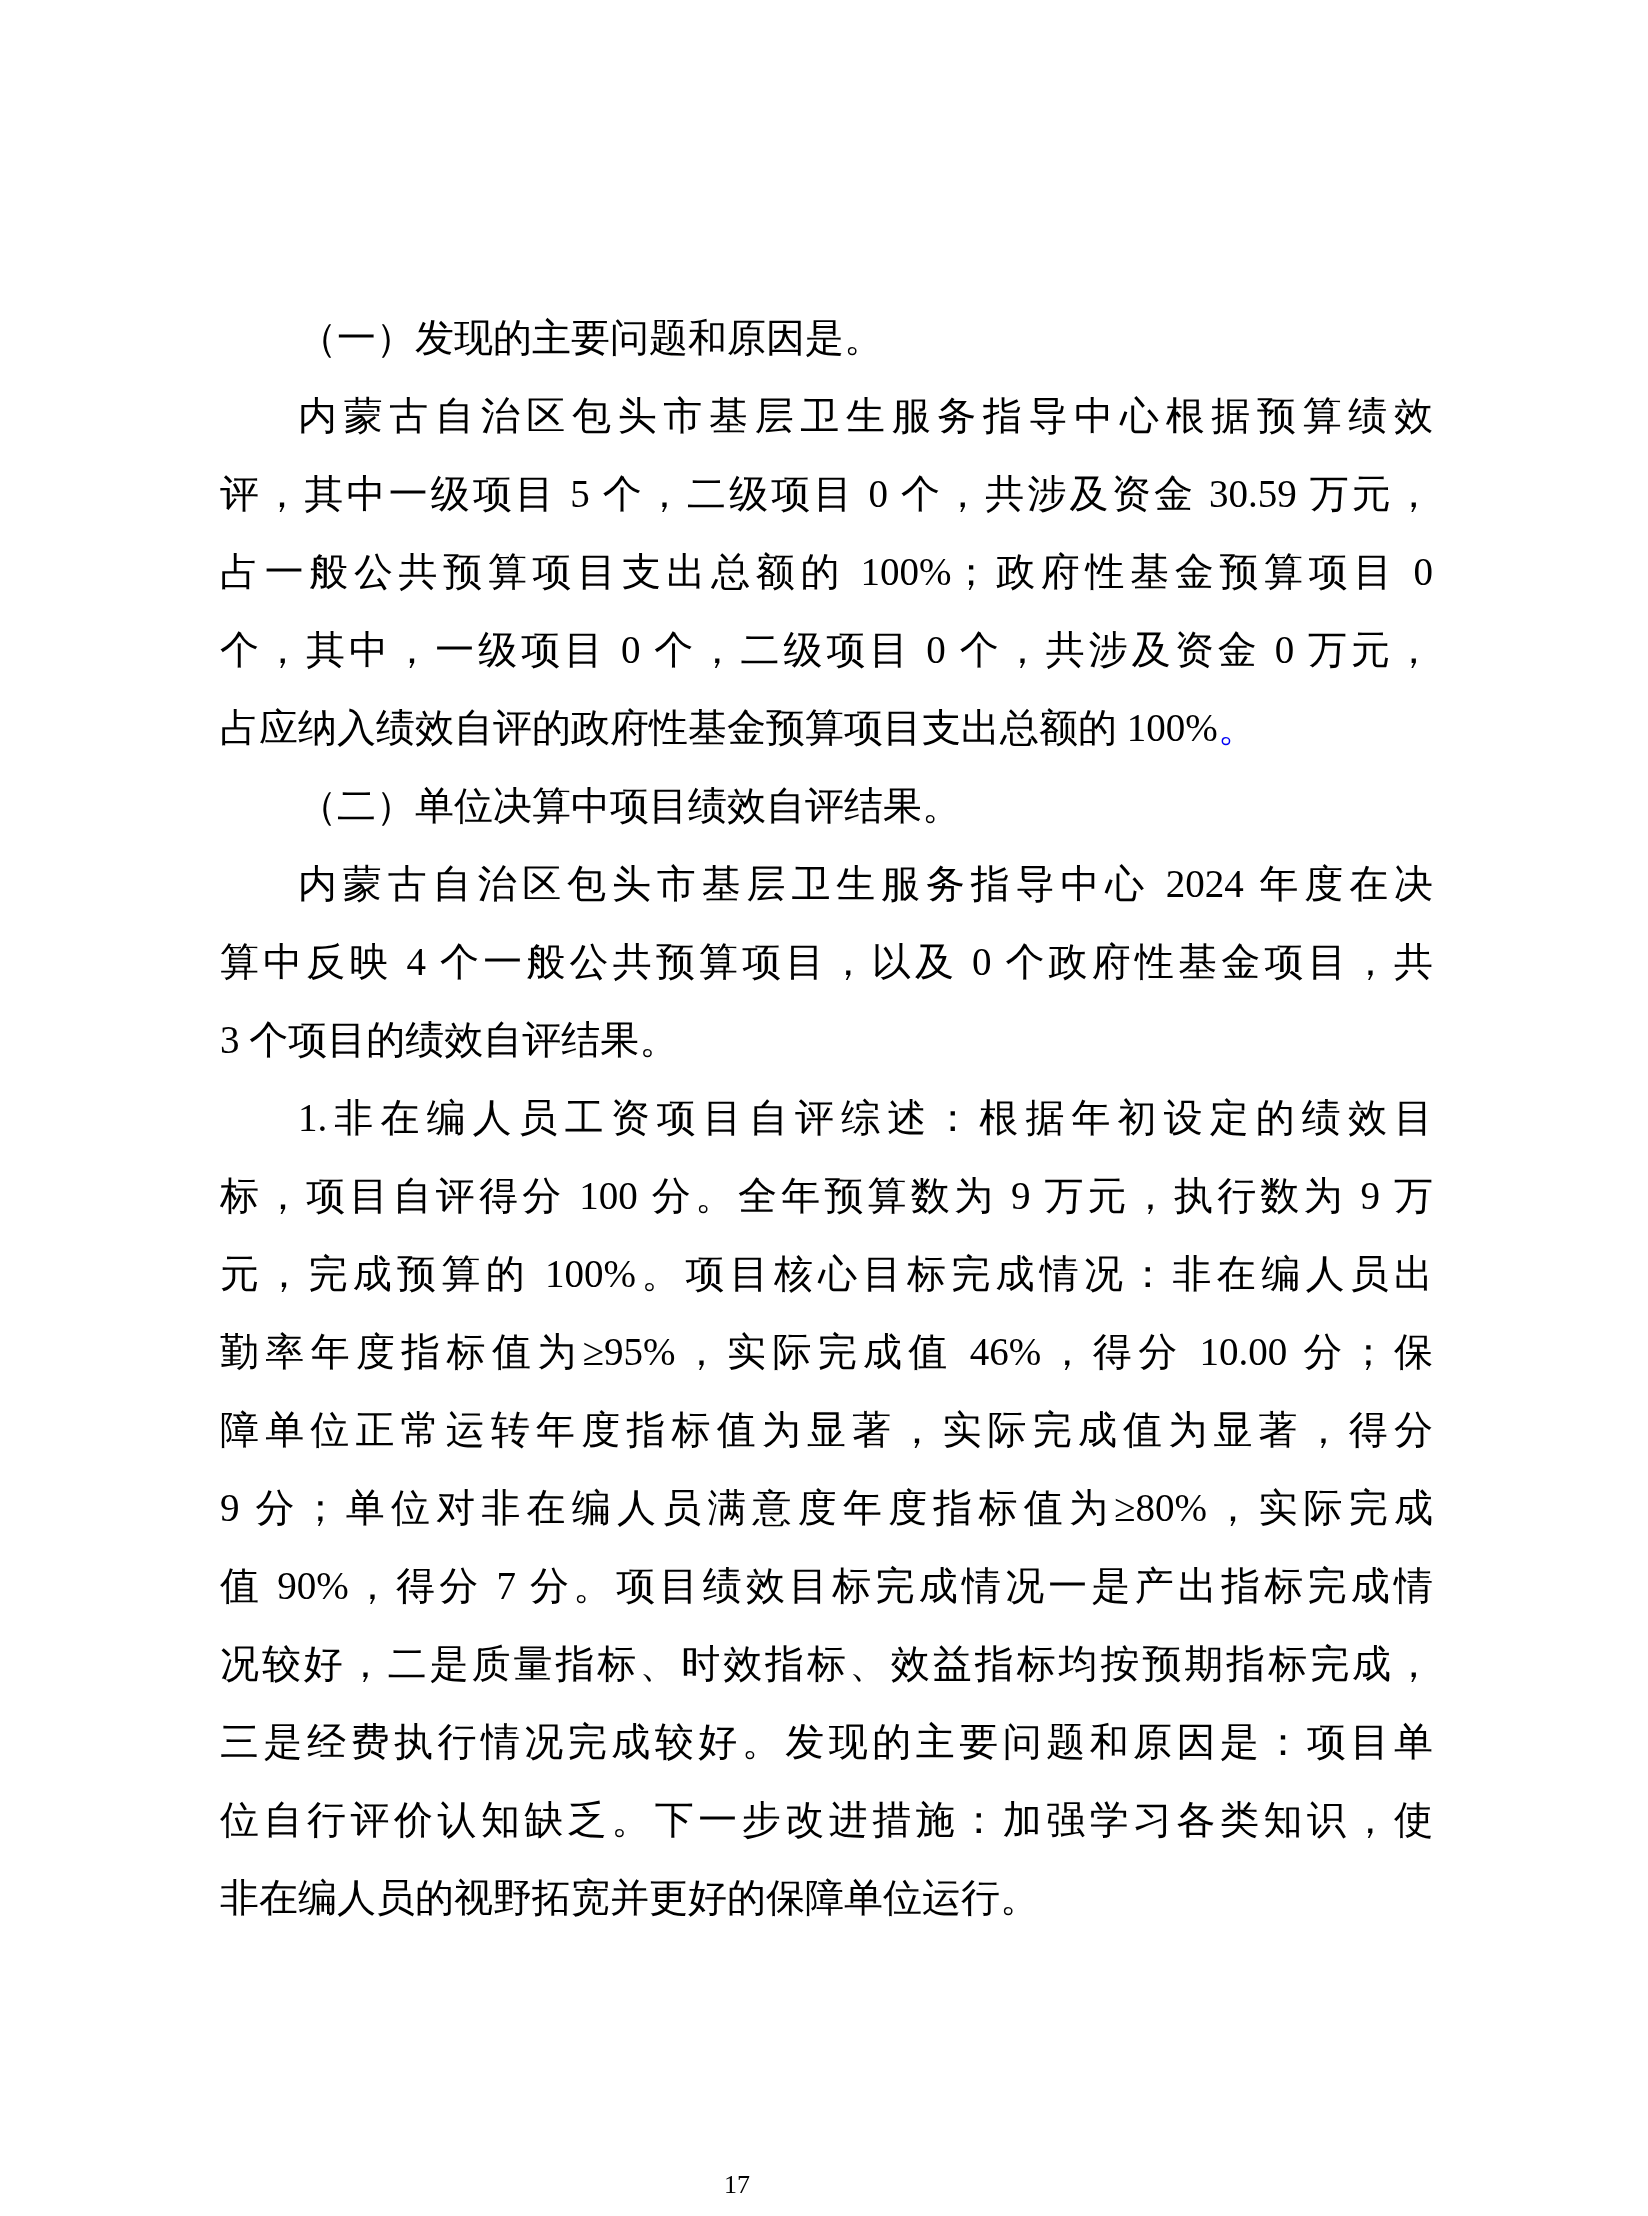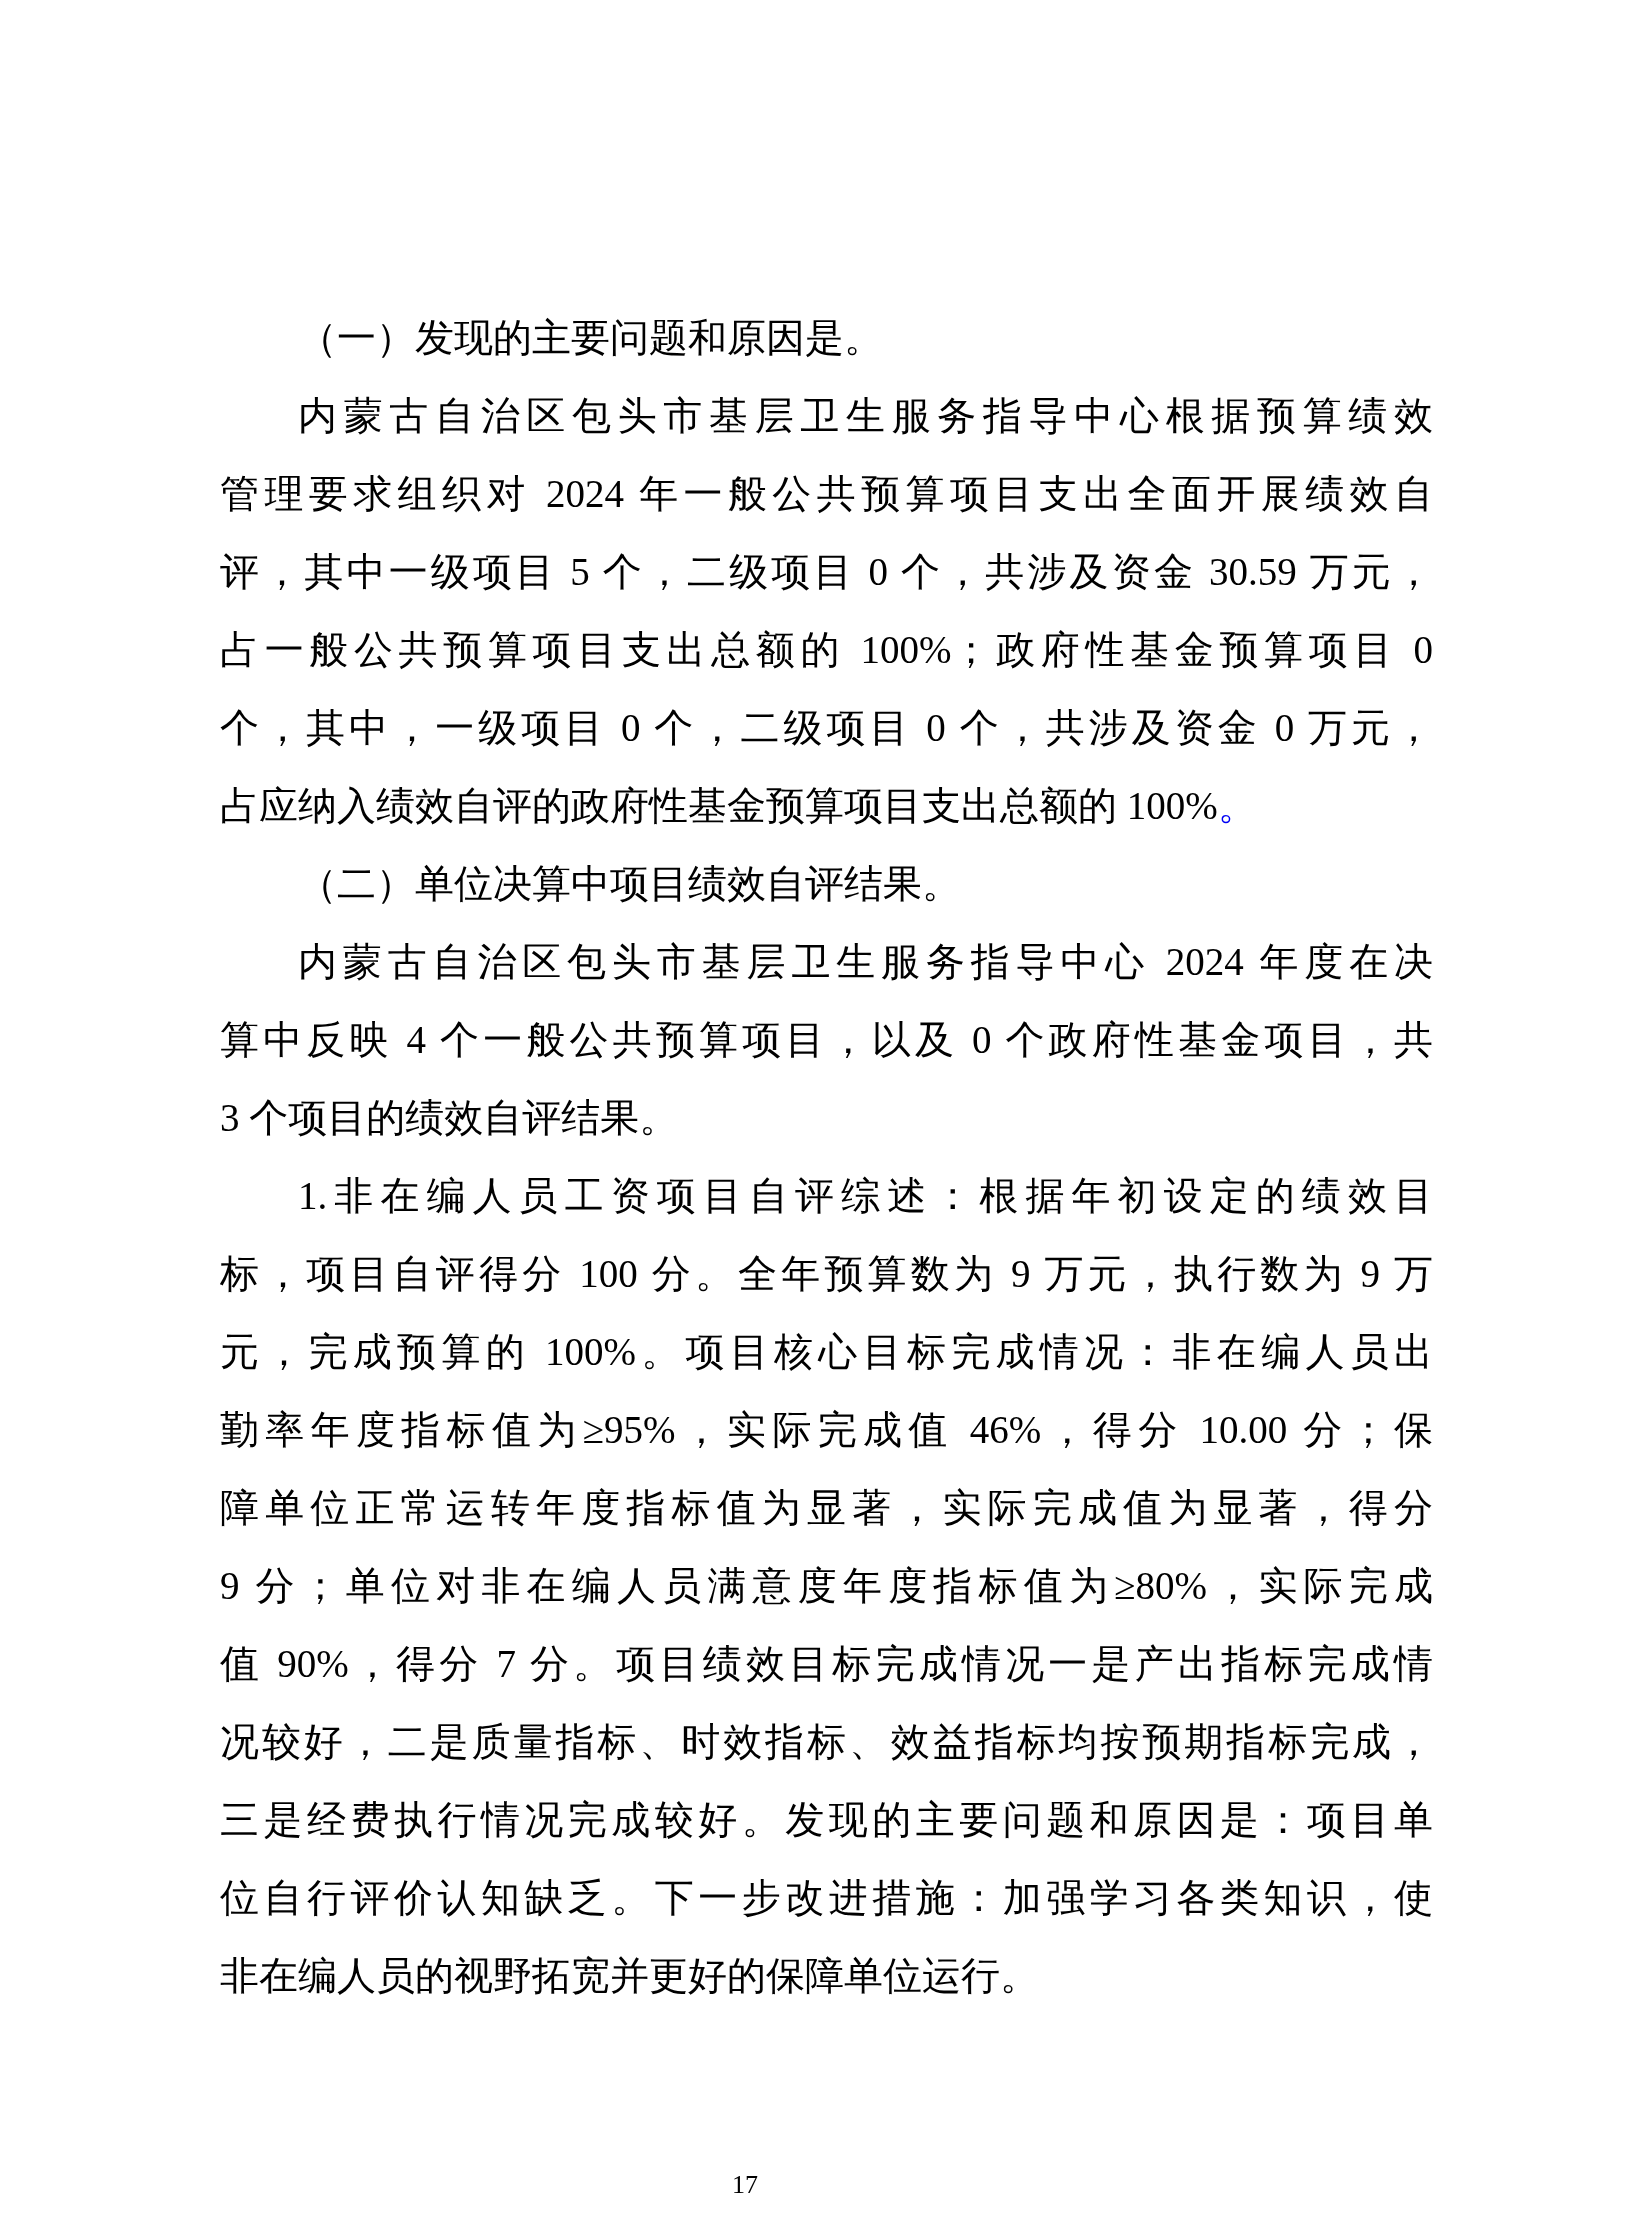--- a/index.html
+++ b/index.html
@@ -41,33 +41,31 @@
   }
   .page-number {
     position: absolute;
     top: 2171px;
     left: 0;
     width: 1474px;
     text-align: center;
     font-size: 26px;
     line-height: 28px;
     color: #000000;
-    margin-left: 8px;
   }
 </style>
 </head>
 <body>
 
 <div class="page">
   <div class="text-block">
 
     <div class="line indent"><span>（一）发现的主要问题和原因是。</span></div>
 
     <div class="line indent fill"><span>内蒙古自治区包头市基层卫生服务指导中心根据预算绩效</span></div>
-    <div class="line fill"><span>管理要求组织对 2024 年一般公共预算项目支出全面开展绩效自</span></div>
     <div class="line fill"><span>评，其中一级项目 5 个，二级项目 0 个，共涉及资金 30.59 万元，</span></div>
     <div class="line fill"><span>占一般公共预算项目支出总额的 100%；政府性基金预算项目 0</span></div>
     <div class="line fill"><span>个，其中，一级项目 0 个，二级项目 0 个，共涉及资金 0 万元，</span></div>
     <div class="line"><span>占应纳入绩效自评的政府性基金预算项目支出总额的 100%</span><span class="blue-mark">。</span></div>
 
     <div class="line indent"><span>（二）单位决算中项目绩效自评结果。</span></div>
 
     <div class="line indent fill"><span>内蒙古自治区包头市基层卫生服务指导中心 2024 年度在决</span></div>
     <div class="line fill"><span>算中反映 4 个一般公共预算项目，以及 0 个政府性基金项目，共</span></div>
     <div class="line"><span>3 个项目的绩效自评结果。</span></div>

